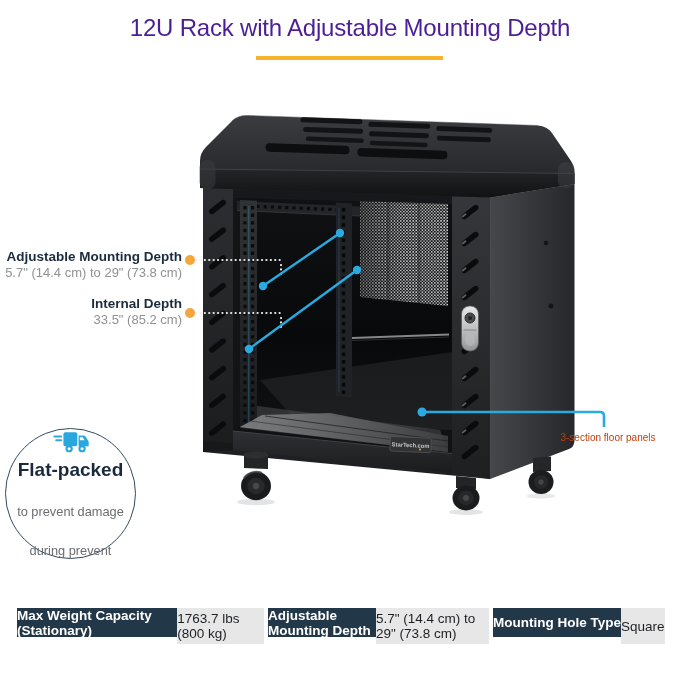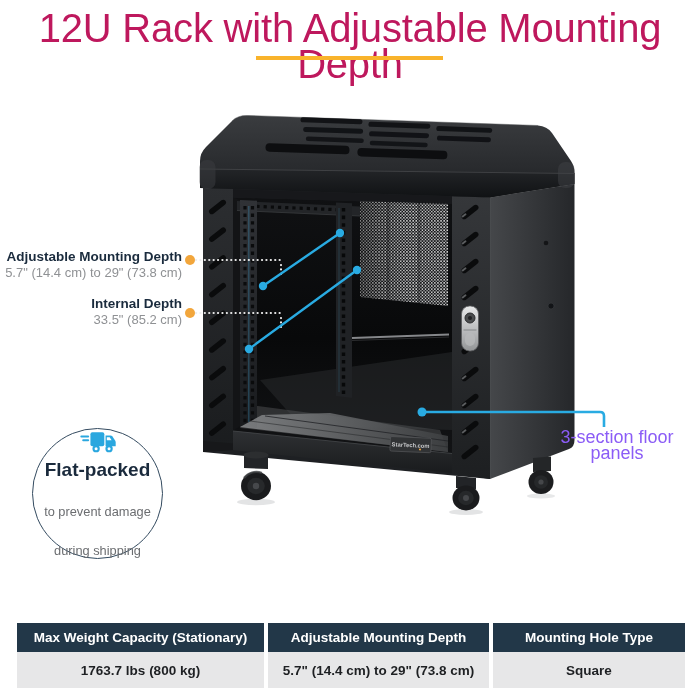--- a/index.html
+++ b/index.html
@@ -1,46 +1,46 @@
 <!DOCTYPE html>
 <html><head>
 <meta charset="utf-8">
 <style>
   html,body{margin:0;padding:0;background:#fff;}
   #stage{position:relative;width:700px;height:700px;background:#ffffff;overflow:hidden;
          font-family:"Liberation Sans",sans-serif;}
   
   .page-title{position:absolute;left:0;right:0;top:10px;margin:0;text-align:center;
-              font-size:40px;line-height:36px;font-weight:400;color:#be185d;letter-spacing:-0.2px;}
+              font-size:24px;line-height:36px;font-weight:400;color:#4c1d95;letter-spacing:-0.2px;}
   .title-underline{position:absolute;left:256px;top:56px;width:187px;height:4px;background:#F9B32B;}
   
   .rack-svg{position:absolute;left:0;top:0;}
   
   .callout{position:absolute;text-align:right;white-space:nowrap;}
   .callout .c-label{font-size:13.5px;font-weight:bold;color:#1A2B3D;line-height:14px;}
   .callout .c-value{font-size:13px;color:#8F9194;line-height:15px;margin-top:1px;}
   .callout-adjustable{right:518px;top:250px;}
   .callout-internal{right:518px;top:297px;}
   
   .callout-floor{position:absolute;left:541px;top:430px;width:134px;text-align:center;
-                 font-size:18px;line-height:15.5px;color:#8b5cf6;margin-left:9px;}
-  
-  .badge{position:absolute;left:32px;top:428px;width:131px;height:131px;border:1.5px solid #344B60;
+                 font-size:10px;line-height:15.5px;color:#c2410c;}
+  
+  .badge{position:absolute;left:5px;top:428px;width:131px;height:131px;border:1.5px solid #344B60;
          border-radius:50%;background:#fff;box-sizing:border-box;display:flex;flex-direction:column;
          align-items:center;justify-content:center;padding-top:2px;}
   .badge-title{font-size:19px;font-weight:600;color:#1A2A3C;margin-top:5px;line-height:20px;}
   .badge-sub{font-size:12.8px;color:#6B6D70;line-height:15px;margin-top:24px;}
   
   .spec-table{position:absolute;left:17px;top:608px;width:668px;display:flex;gap:4px;}
-  .spec-col{display:flex;flex-direction:column;margin-top:15px;}
+  .spec-col{display:flex;flex-direction:row;}
   .spec-col.c1{width:247px;} .spec-col.c2{width:221px;} .spec-col.c3{width:192px;}
   .spec-hd{height:29px;background:#223748;color:#ffffff;font-weight:bold;font-size:13.5px;
            display:flex;align-items:center;justify-content:center;}
   .spec-vl{height:36px;background:#E7E7E8;color:#1E2023;font-size:13.5px;
-           display:flex;align-items:center;justify-content:center;font-weight:bold;}
+           display:flex;align-items:center;justify-content:center;}
 </style>
 </head>
 <body>
 
 <div id="stage">
 
   <h1 class="page-title">12U Rack with Adjustable Mounting Depth</h1>
   <div class="title-underline"></div>
 
   <svg class="rack-svg" width="700" height="700" viewBox="0 0 700 700">
@@ -329,21 +329,21 @@
         <path d="M40,7 h7.5 q2.2,0 3.4,1.8 l4.2,6.4 q0.9,1.4 0.9,3.1 V24 h-16 Z"></path>
         <circle cx="25" cy="28" r="5.8"></circle>
         <circle cx="45.5" cy="28" r="5.8"></circle>
       </g>
       <path d="M42,10 h4.5 l3,4.8 h-7.5 Z" fill="#ffffff"></path>
       <circle cx="25" cy="28" r="2.4" fill="#ffffff"></circle>
       <circle cx="45.5" cy="28" r="2.4" fill="#ffffff"></circle>
     </svg>
     <div class="badge-title">Flat-packed</div>
     <div class="badge-sub">to prevent damage</div>
-    <div class="badge-sub">during shipping</div>
+    <div class="badge-sub">during prevent</div>
   </div>
 
   <div class="spec-table">
     <div class="spec-col c1">
       <div class="spec-hd">Max Weight Capacity (Stationary)</div>
       <div class="spec-vl">1763.7 lbs (800 kg)</div>
     </div>
     <div class="spec-col c2">
       <div class="spec-hd">Adjustable Mounting  Depth</div>
       <div class="spec-vl">5.7" (14.4 cm) to 29" (73.8 cm)</div>

